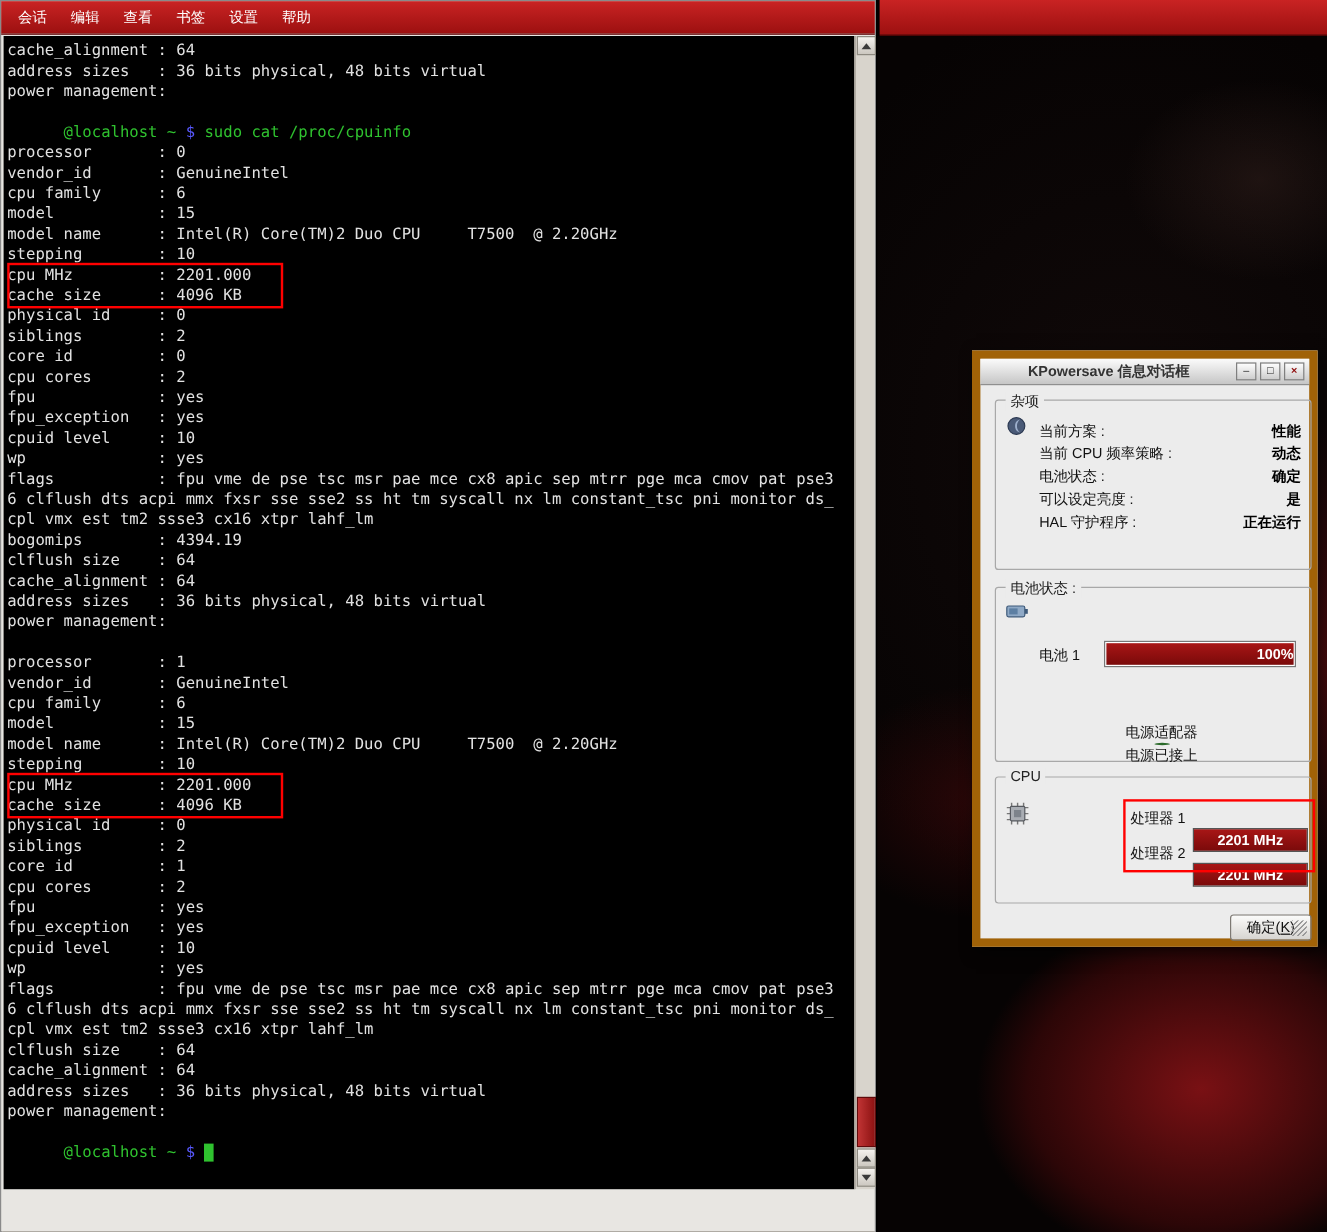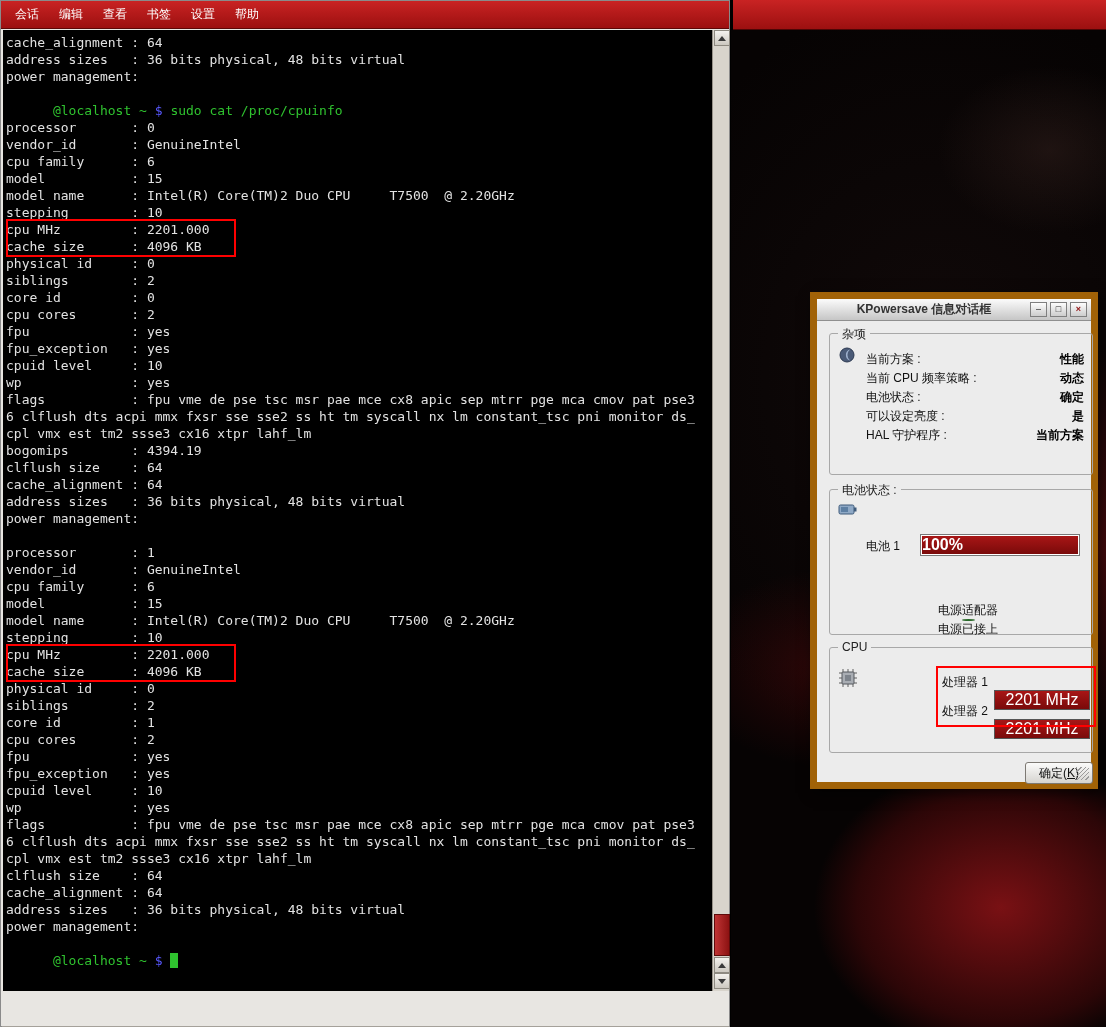--- a/index.html
+++ b/index.html
@@ -136,42 +136,42 @@
   .info-row .lab { color: #111; }
   .info-row .val { font-weight: bold; color: #000; }
 
   .batt-label { position: absolute; left: 36px; top: 48px; }
   .progress {
     position: absolute; left: 90px; top: 44px; width: 160px; height: 22px;
     border: 1px solid #777; background: #fff; padding: 1px;
   }
   .progress .fill {
     height: 100%; background: linear-gradient(#a81616, #7a0a0a);
-    text-align: left; color: #fff; font-weight: bold; font-size: 16px; line-height: 18px;
+    text-align: right; color: #fff; font-weight: bold; font-size: 12px; line-height: 18px;
   }
   .adapter-row {
     position: absolute; left: 26px; right: 12px; top: 112px; height: 18px;
     display: flex; justify-content: space-between; align-items: center; flex-direction: column;
   }
   .led {
     width: 13px; height: 13px; border-radius: 50%;
     background: radial-gradient(circle at 35% 30%, #8dff8d, #2dbb2d 60%, #157a15);
     border: 1px solid #2a6a2a;
   }
 
   .cpu-rows {
     position: absolute; left: 112px; top: 24px; width: 148px;
     outline: 2px solid #ff0000; outline-offset: 4px;
   }
   .cpu-row { display: flex; align-items: center; height: 20px; margin-bottom: 9px; }
   .cpu-row:last-child { margin-bottom: 0; }
   .cpu-lab { width: 52px; font-size: 12px; }
   .red-bar {
     flex: 1; height: 20px; background: linear-gradient(#a81616, #7a0a0a);
-    border: 1px solid #555; color: #fff; font-weight: normal; font-size: 16px;
+    border: 1px solid #555; color: #fff; font-weight: bold; font-size: 12px;
     text-align: center; line-height: 18px; margin-top: 36px;
   }
 
   .ok-btn {
     position: absolute; left: 208px; top: 463px; width: 68px; height: 22px;
     background: linear-gradient(#fbfbfa, #d6d4d0); border: 1px solid #7d7973;
     border-radius: 3px; font-size: 12px; font-family: inherit; color: #111; cursor: default;
   }
   .ok-btn .u { text-decoration: underline; }
   .grip {
@@ -332,21 +332,21 @@
         <div class="info-row">
           <span class="lab">电池状态 :</span>
           <span class="val">确定</span>
         </div>
         <div class="info-row">
           <span class="lab">可以设定亮度 :</span>
           <span class="val">是</span>
         </div>
         <div class="info-row">
           <span class="lab">HAL 守护程序 :</span>
-          <span class="val">当前方案</span>
+          <span class="val">正在运行</span>
         </div>
       </div>
   </div>
 
   <div class="group g-batt">
     <span class="group-title">电池状态 :</span>
     <span class="grp-icon" style="left:8px; top:12px">
       <svg width="20" height="14" viewBox="0 0 20 14">
         <rect x="1" y="3" width="15" height="9" rx="1.5" fill="#8fa9c6" stroke="#3e5a7a"></rect>
         <rect x="16" y="5.5" width="2.5" height="4" fill="#3e5a7a"></rect>

